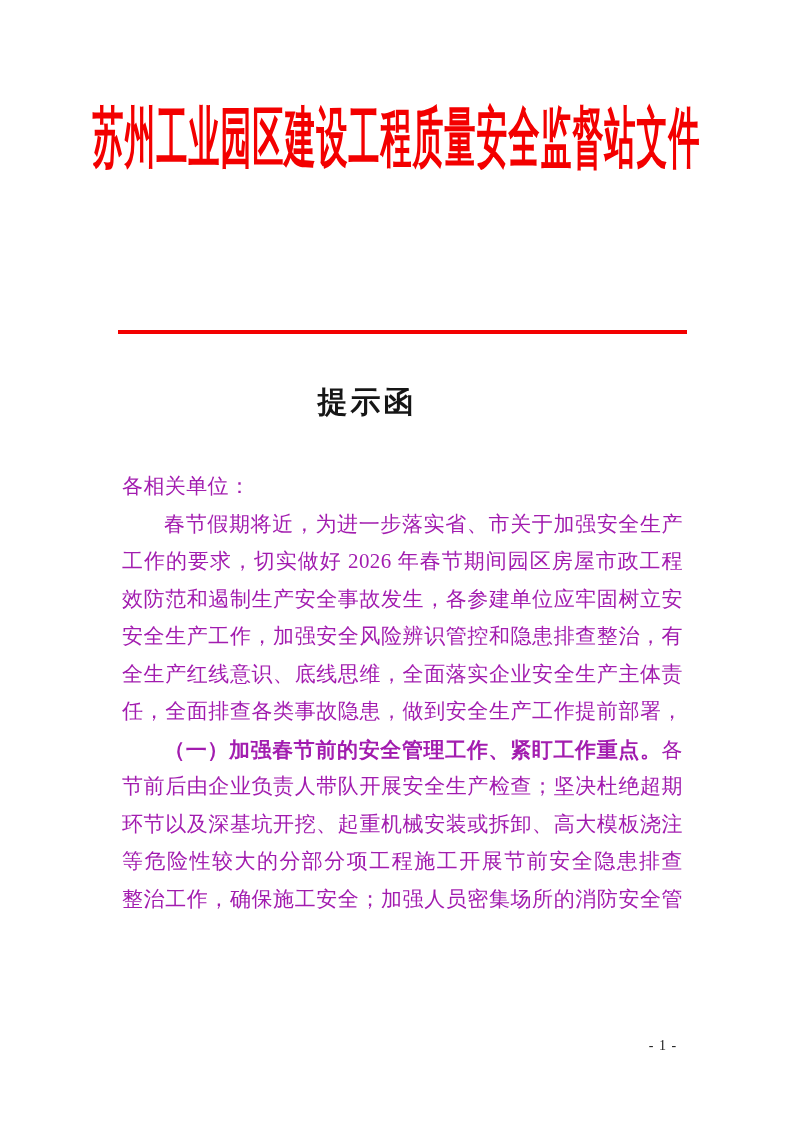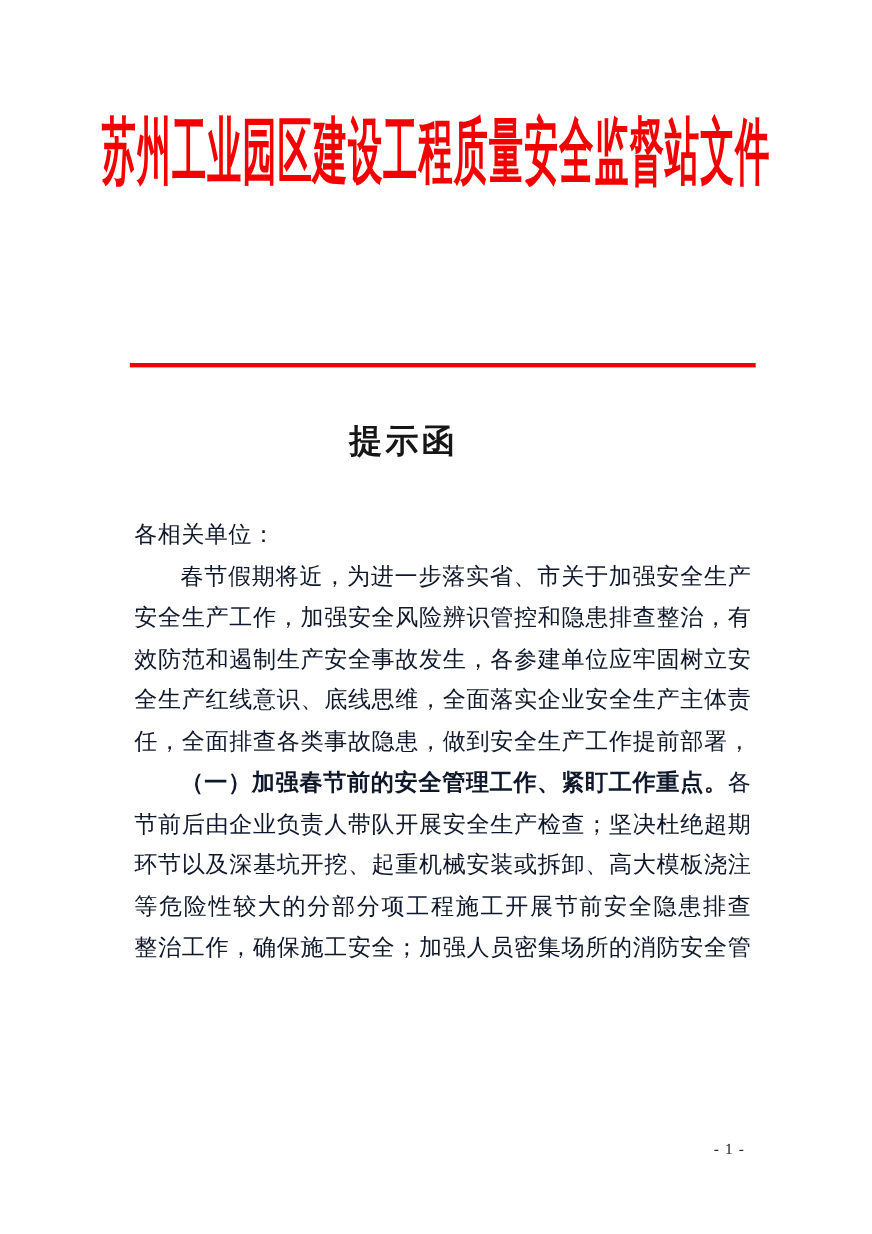--- a/index.html
+++ b/index.html
@@ -59,21 +59,21 @@
     color: #161616;
   }
   
   .body-block {
     position: absolute;
     top: 468px;
     left: 122px;
     width: 561px;
     font-size: 21px;
     line-height: 37.5px;
-    color: #0f172a;
+    color: #a21caf;
   }
   .line {
     height: 37.5px;
     overflow: hidden;
     white-space: nowrap;
     letter-spacing: 0.4px;
     text-align: justify;
     text-align-last: justify;
   }
   .line.flush {
@@ -108,22 +108,23 @@
   </div>
 
   <div class="rule"></div>
 
   <div class="doc-title">提示函</div>
 
   <div class="body-block">
     <div class="line flush">各相关单位：</div>
 
     <div class="line indent">春节假期将近，为进一步落实省、市关于加强安全生产</div>
+    <div class="line">工作的要求，切实做好 2026 年春节期间园区房屋市政工程</div>
+    <div class="line">效防范和遏制生产安全事故发生，各参建单位应牢固树立安</div>
     <div class="line">安全生产工作，加强安全风险辨识管控和隐患排查整治，有</div>
-    <div class="line">效防范和遏制生产安全事故发生，各参建单位应牢固树立安</div>
     <div class="line">全生产红线意识、底线思维，全面落实企业安全生产主体责</div>
     <div class="line">任，全面排查各类事故隐患，做到安全生产工作提前部署，</div>
 
     <div class="line indent"><span class="hei">（一）加强春节前的安全管理工作、紧盯工作重点。</span><span>各</span></div>
 
     <div class="line">节前后由企业负责人带队开展安全生产检查；坚决杜绝超期</div>
     <div class="line">环节以及深基坑开挖、起重机械安装或拆卸、高大模板浇注</div>
     <div class="line">等危险性较大的分部分项工程施工开展节前安全隐患排查</div>
     <div class="line">整治工作，确保施工安全；加强人员密集场所的消防安全管</div>
   </div>

